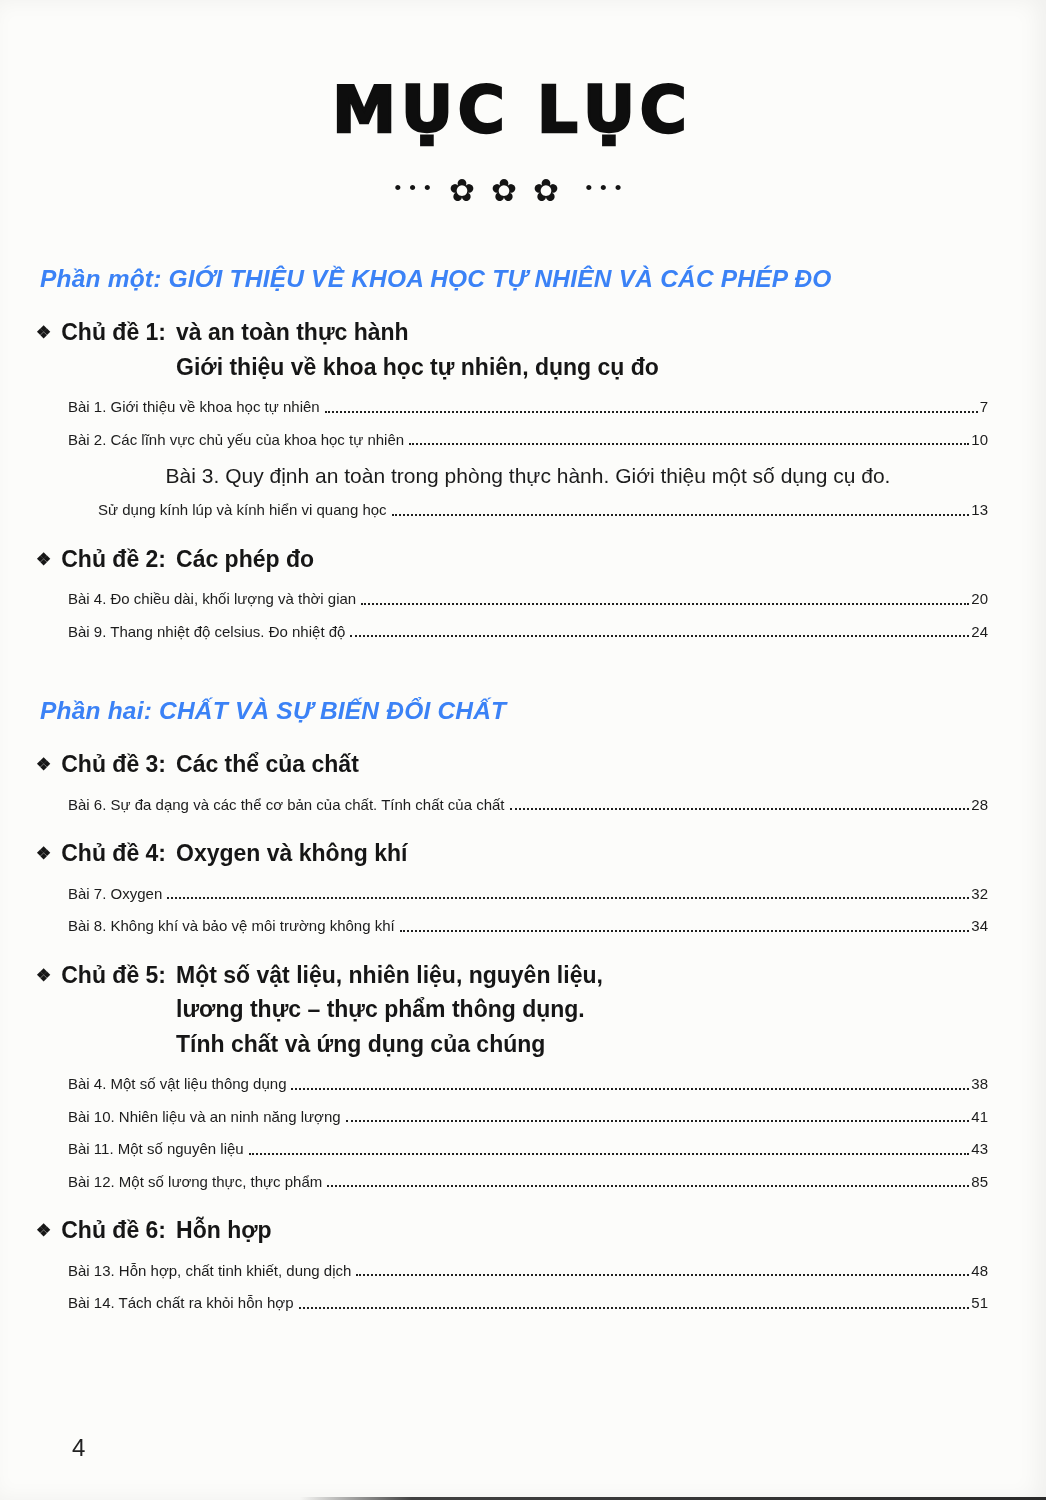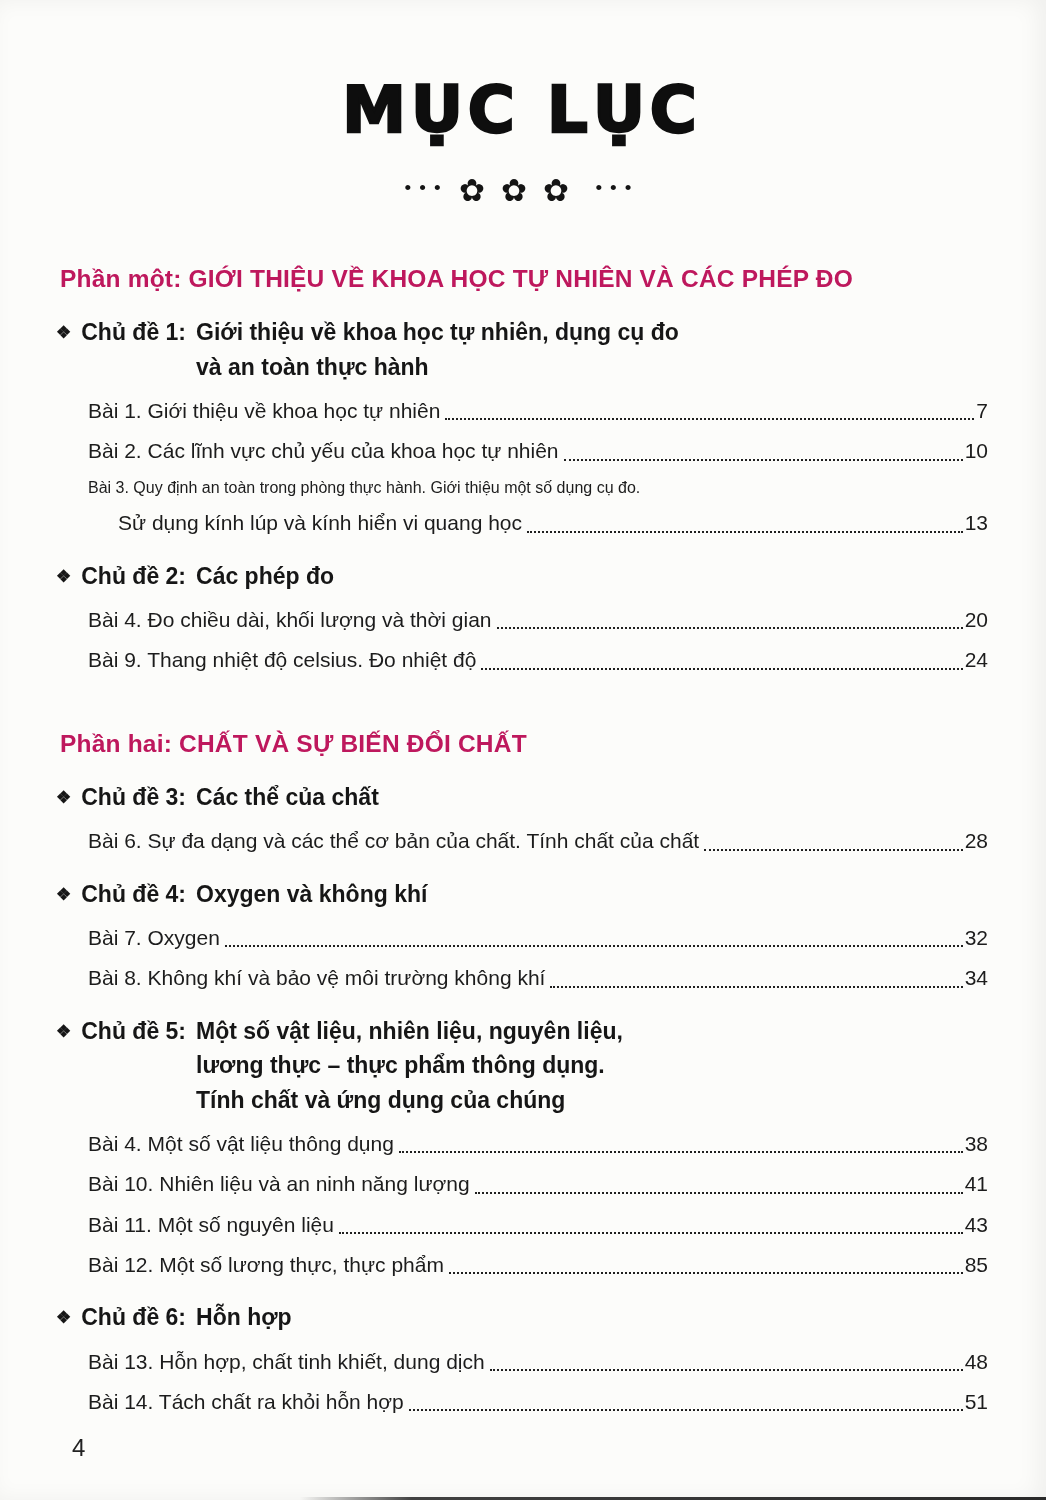--- a/index.html
+++ b/index.html
@@ -3,49 +3,49 @@
 <meta charset="utf-8">
 <style>
   * { margin: 0; padding: 0; box-sizing: border-box; }
   html, body { background: #e9e9e5; }
   .page {
     width: 1046px; height: 1500px; margin: 0 auto; position: relative;
     background: #fcfcfa; color: #1c1c1c; overflow: hidden;
     font-family: "Liberation Sans", sans-serif;
     box-shadow: inset -8px 0 22px rgba(0,0,0,0.05);
   }
-  .content { padding: 78px 58px 0 56px; }
+  .content { padding: 78px 58px 0 36px; }
 
   .doc-title {
     text-align: center;
     font-family: "DejaVu Sans", sans-serif;
     font-weight: bold; font-size: 64px; letter-spacing: 5px;
     color: #0e0e0e; -webkit-text-stroke: 2.5px #0e0e0e;
     line-height: 1;
   }
   .ornament { text-align: center; margin-top: 30px; color: #141414; }
   .orn-dots { font-size: 19px; letter-spacing: 8px; vertical-align: 7px; }
   .orn-flowers { font-size: 31px; letter-spacing: 16px; margin: 0 6px; }
 
   .part-heading {
     font-size: 24.5px; font-weight: bold; letter-spacing: 0.2px;
-    margin: 56px 0 4px 4px; color: #be185d;
+    margin: 56px 0 4px 4px; color: #3b82f6; font-style: italic;
   }
   .chapter { margin-top: 22px; }
   .chapter-heading {
     display: flex; align-items: flex-start;
     font-weight: bold; font-size: 23px; line-height: 1.5; color: #161616;
   }
   .marker { font-size: 17px; line-height: 1; margin: 9px 10px 0 0; }
   .ch-label { white-space: nowrap; margin-right: 10px; }
   .ch-title { flex: 1 1 auto; }
 
-  .lesson { display: flex; align-items: flex-end; font-size: 21px; line-height: 1.3; margin: 13px 0 0 32px; }
+  .lesson { display: flex; align-items: flex-end; font-size: 15px; line-height: 1.3; margin: 13px 0 0 32px; }
   .lesson-block { margin-top: 13px; }
-  .lesson-block .lfirst { font-size: 16px; line-height: 1.3; margin-left: 32px; }
+  .lesson-block .lfirst { font-size: 21px; line-height: 1.3; margin-left: 32px; text-align: center; }
   .lesson.cont { margin-left: 62px; margin-top: 11px; }
   .ltext { white-space: nowrap; }
   .leader { flex: 1 1 auto; border-bottom: 2.5px dotted #1f1f1f; margin: 0 2px 4px 5px; min-width: 12px; }
   .pageno { white-space: nowrap; }
 
   .page-number { position: absolute; left: 72px; bottom: 38px; font-size: 24px; color: #222; }
   .edge-bottom {
     position: absolute; bottom: 0; left: 300px; right: 0; height: 3px;
     background: linear-gradient(to right, rgba(20,20,20,0), rgba(20,20,20,0.8) 15%, rgba(20,20,20,0.9));
   }
@@ -65,22 +65,22 @@
     </div>
 
     <section class="part">
       <h2 class="part-heading"><span>Phần một:</span> <span>GIỚI THIỆU VỀ KHOA HỌC TỰ NHIÊN VÀ CÁC PHÉP ĐO</span></h2>
 
       <div class="chapter">
         <div class="chapter-heading">
           <span class="marker">❖</span>
           <span class="ch-label">Chủ đề 1:</span>
           <div class="ch-title">
+            <div>và an toàn thực hành</div>
             <div>Giới thiệu về khoa học tự nhiên, dụng cụ đo</div>
-            <div>và an toàn thực hành</div>
           </div>
         </div>
 
         <div class="lesson">
           <span class="ltext">Bài 1. Giới thiệu về khoa học tự nhiên</span>
           <span class="leader"></span>
           <span class="pageno">7</span>
         </div>
         <div class="lesson">
           <span class="ltext">Bài 2. Các lĩnh vực chủ yếu của khoa học tự nhiên</span>

